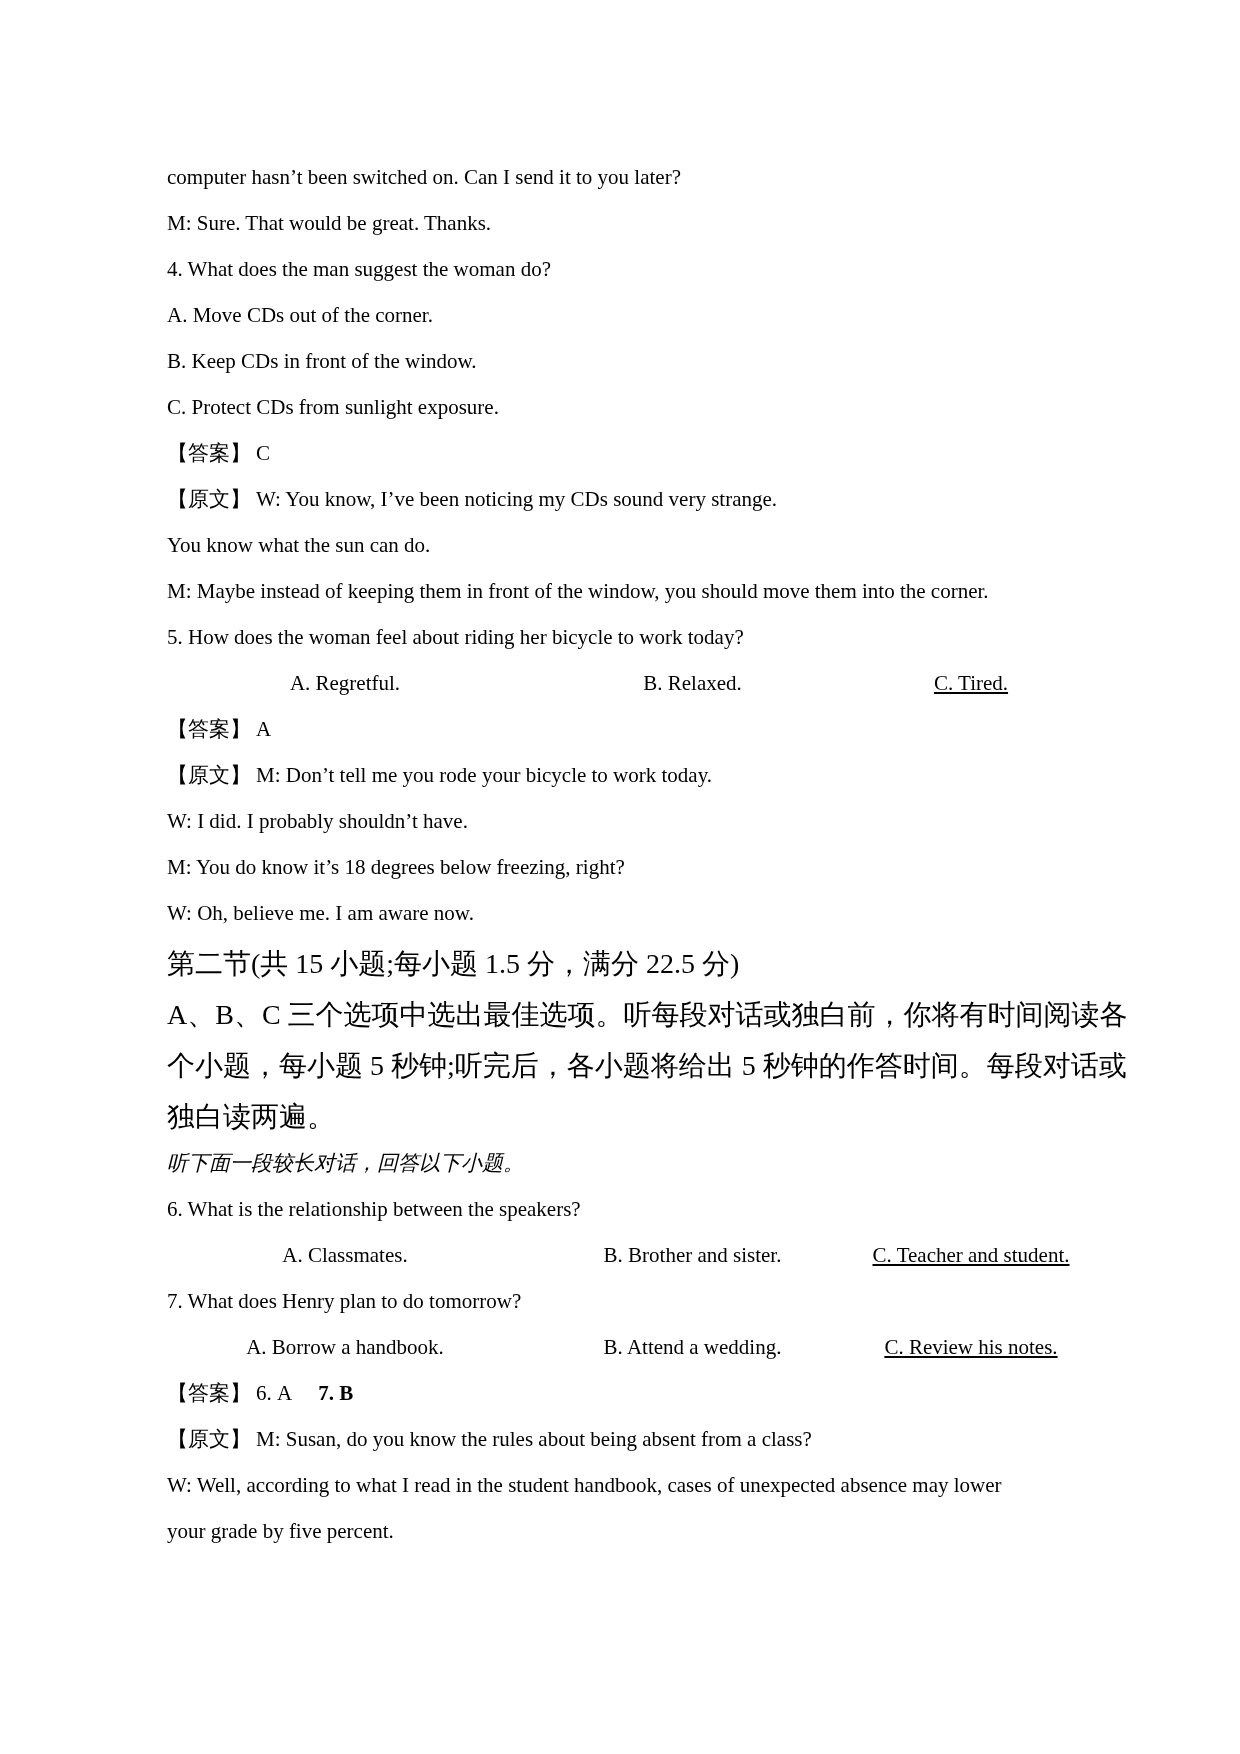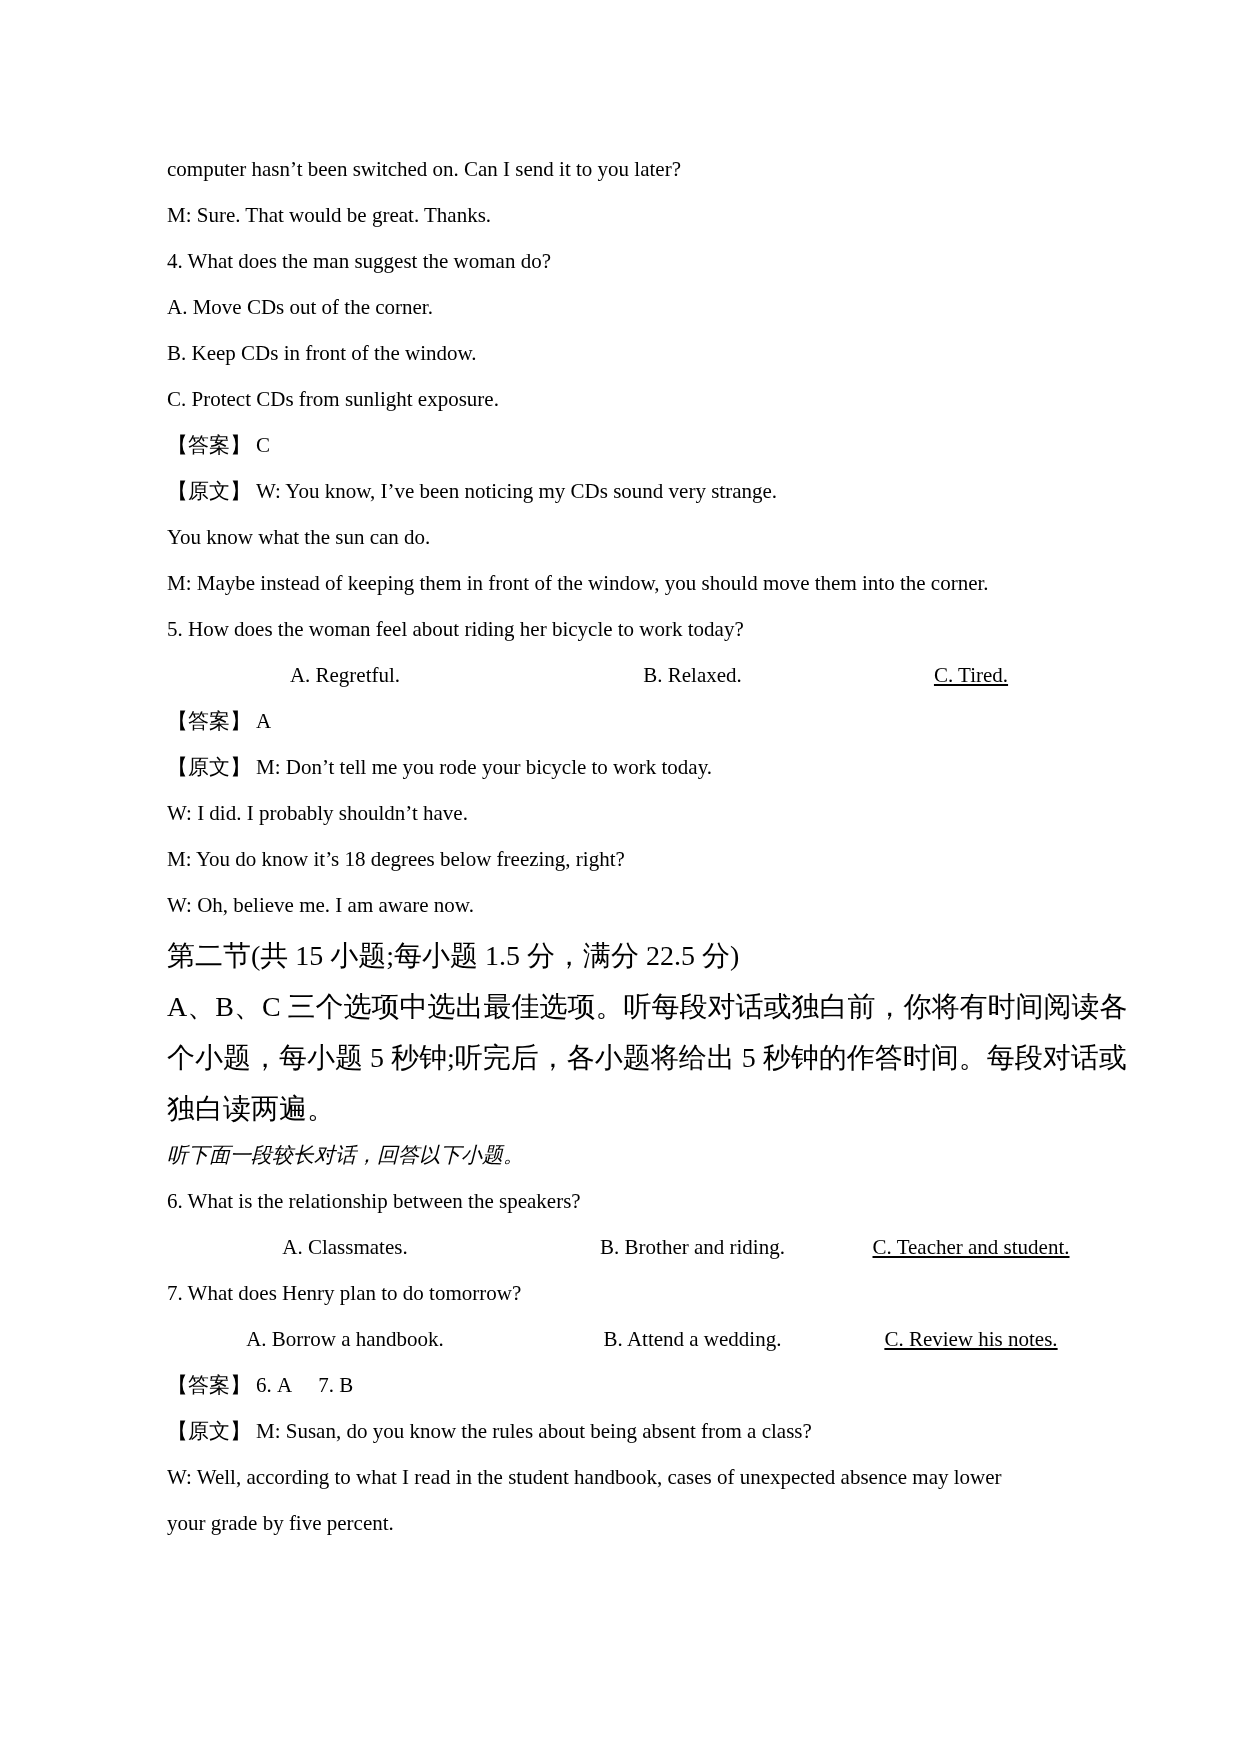--- a/index.html
+++ b/index.html
@@ -10,21 +10,21 @@
     font-family: "Liberation Serif", "DejaVu Serif", serif;
     color: #000000;
   }
   .content {
     padding: 150px 160px 0 167px;
   }
   
   .line {
     font-size: 21px;
     line-height: 23px;
-    margin: 8px 0 23px 0;
+    margin: 16px 0 23px 0;
     white-space: nowrap;
   }
   
   .row {
     display: flex;
     font-size: 21px;
     line-height: 23px;
     margin: 0 0 23px 0;
     white-space: nowrap;
     text-align: center;
@@ -43,21 +43,21 @@
   }
   
   .cjk {
     font-size: 21px;
     line-height: 23px;
     margin: 0 0 23px 0;
     white-space: nowrap;
     font-style: italic;
   }
   .label { margin-right: 5px; }
-  .ans-7 { margin-left: 26px; }
+  .ans-7 { margin-left: 26px; font-weight: bold; }
 </style>
 </head>
 <body>
 
 <div class="page">
   <main class="content">
 
     <p class="line">computer hasn’t been switched on. Can I send it to you later?</p>
     <p class="line">M: Sure. That would be great. Thanks.</p>
 
@@ -84,21 +84,21 @@
 
     <p class="cjk-bold">第二节(共 15 小题;每小题 1.5 分，满分 22.5 分)</p>
     <p class="cjk-bold">A、B、C 三个选项中选出最佳选项。听每段对话或独白前，你将有时间阅读各</p>
     <p class="cjk-bold">个小题，每小题 5 秒钟;听完后，各小题将给出 5 秒钟的作答时间。每段对话或</p>
     <p class="cjk-bold">独白读两遍。</p>
     <p class="cjk">听下面一段较长对话，回答以下小题。</p>
 
     <p class="line">6. What is the relationship between the speakers?</p>
     <p class="row">
       <span class="opt opt-a">A. Classmates.</span>
-      <span class="opt opt-b">B. Brother and riding.</span>
+      <span class="opt opt-b">B. Brother and sister.</span>
       <span class="opt opt-c">C. Teacher and student.</span>
     </p>
 
     <p class="line">7. What does Henry plan to do tomorrow?</p>
     <p class="row">
       <span class="opt opt-a">A. Borrow a handbook.</span>
       <span class="opt opt-b">B. Attend a wedding.</span>
       <span class="opt opt-c">C. Review his notes.</span>
     </p>
 

